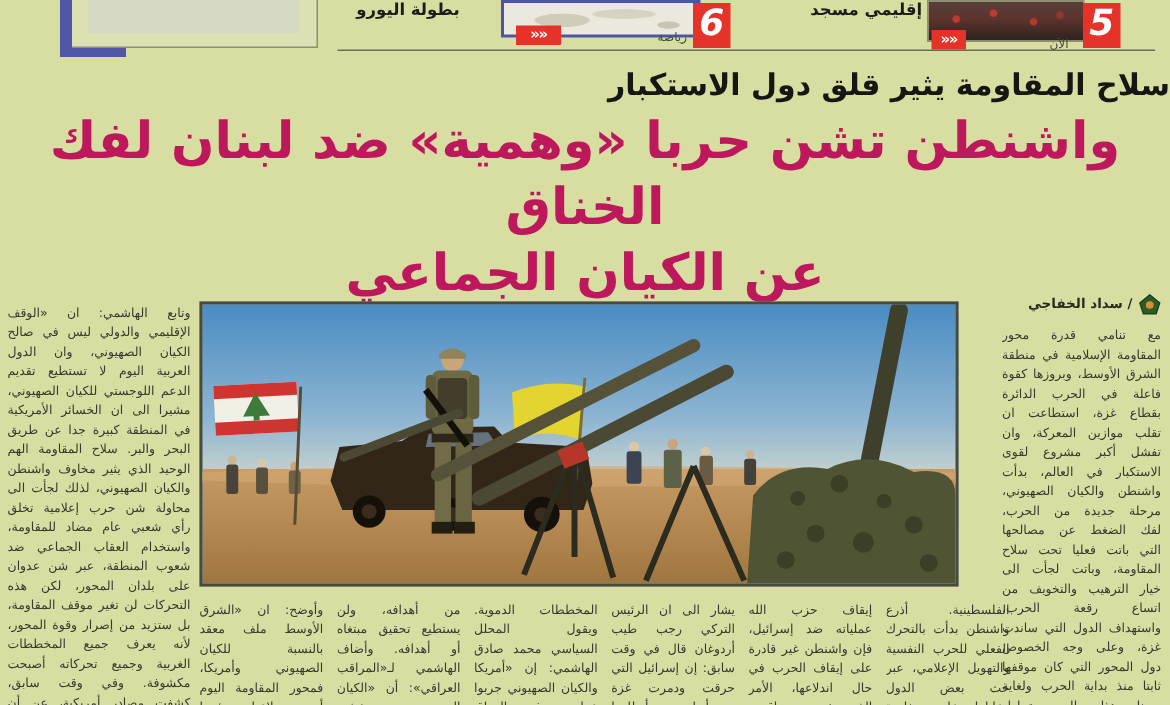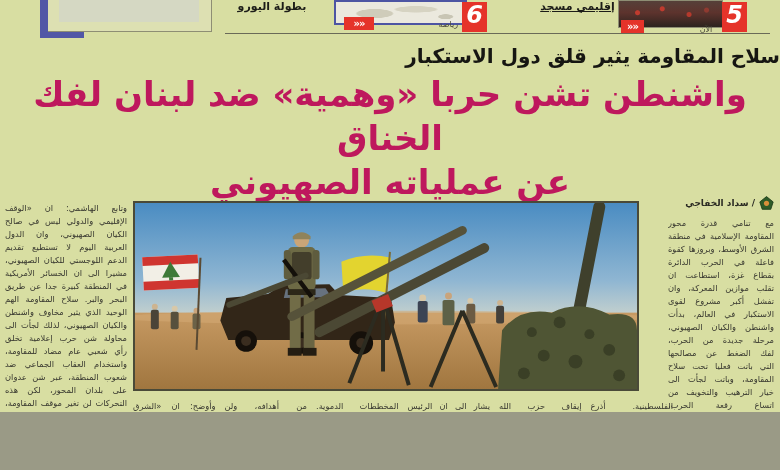--- a/index.html
+++ b/index.html
@@ -1,30 +1,30 @@
 <!DOCTYPE html>
 <html lang="ar" dir="rtl"><head>
 <meta charset="utf-8">
 <style>
   html,body{margin:0;padding:0;background:#9a9a86;}
   .page{
-    position:relative;width:780px;height:412px;overflow:hidden;
+    position:relative;width:780px;height:470px;overflow:hidden;
     background:#d8dea2;
     font-family:"DejaVu Sans",sans-serif;
     direction:rtl;
   }
   .abs{position:absolute;}
   
   .teaser-box{left:42px;top:0;width:168px;height:31px;background:#dde0b2;border:1px solid #8e8e74;border-top:none;}
   .teaser-box-inner{left:16px;top:0;width:140px;height:22px;background:#d5d8c3;}
   .blue-v{left:-3px;top:0;width:8px;height:38px;background:#5157a6;}
   .blue-h{left:-3px;top:32px;width:44px;height:6px;background:#5157a6;}
   .teaser-headline{font-weight:bold;font-size:11px;color:#1c1c18;white-space:nowrap;}
   .euro-text{left:222px;top:0;width:100px;text-align:center;}
-  .mosque-text{left:505px;top:0;width:145px;text-align:center;text-decoration:underline;}
+  .mosque-text{left:505px;top:0;width:145px;text-align:center;}
   .sports-img{left:334px;top:0;width:129px;height:21px;border:2px solid #4d55a3;background:#ebe9de;
     background-image:radial-gradient(closest-side at 30% 55%,#cfccba 0 45%,transparent 50%),
                      radial-gradient(closest-side at 62% 35%,#d6d3c2 0 40%,transparent 46%),
                      radial-gradient(closest-side at 85% 70%,#c8c5b4 0 35%,transparent 42%);}
   .crowd-img{left:618px;top:0;width:103px;height:26px;border:1px solid #8e8e74;
     background-image:radial-gradient(circle at 18% 45%,#c03b2e 0 2px,transparent 3px),
                      radial-gradient(circle at 42% 30%,#c03b2e 0 2px,transparent 3px),
                      radial-gradient(circle at 68% 52%,#b5392c 0 2px,transparent 3px),
                      radial-gradient(circle at 85% 35%,#8f3a30 0 2px,transparent 3px),
                      linear-gradient(180deg,#564039 0%,#5d332d 45%,#2c231e 100%);}
@@ -75,21 +75,21 @@
   <div class="abs crowd-img"></div>
   <div class="abs arrow-badge opinion-badge">««</div>
   <div class="abs section-label opinion-label">الآن</div>
   <div class="abs page-num opinion-num">5</div>
 
   <div class="abs strip-rule"></div>
 
   <div class="abs kicker">سلاح المقاومة يثير قلق دول الاستكبار</div>
   <h1 class="abs headline">
     <span class="h-line">واشنطن تشن حربا «وهمية» ضد لبنان لفك الخناق</span>
-    <span class="h-line">عن عملياته الصهيوني</span>
+    <span class="h-line">عن الكيان الجماعي</span>
   </h1>
 
   <figure class="abs photo" style="margin:0">
     <svg viewBox="0 0 506 190" preserveAspectRatio="none">
       <defs>
         <linearGradient id="sky" x1="0" y1="0" x2="0" y2="1">
           <stop offset="0" stop-color="#4a8cc2"></stop>
           <stop offset="0.65" stop-color="#8fb6d2"></stop>
           <stop offset="1" stop-color="#cfd6cd"></stop>
         </linearGradient>

